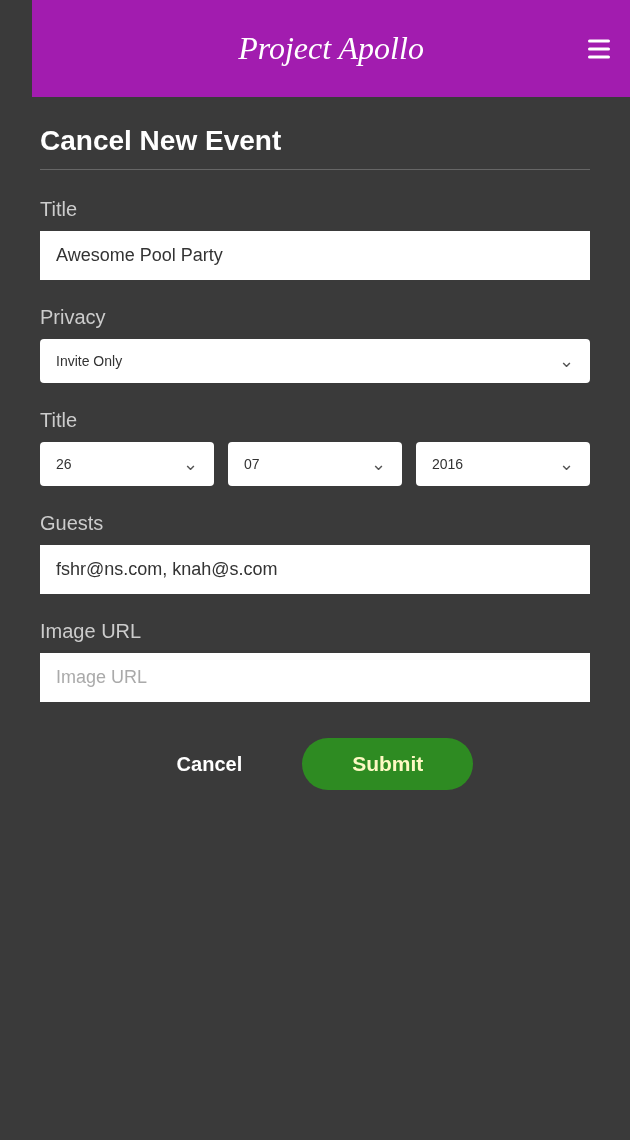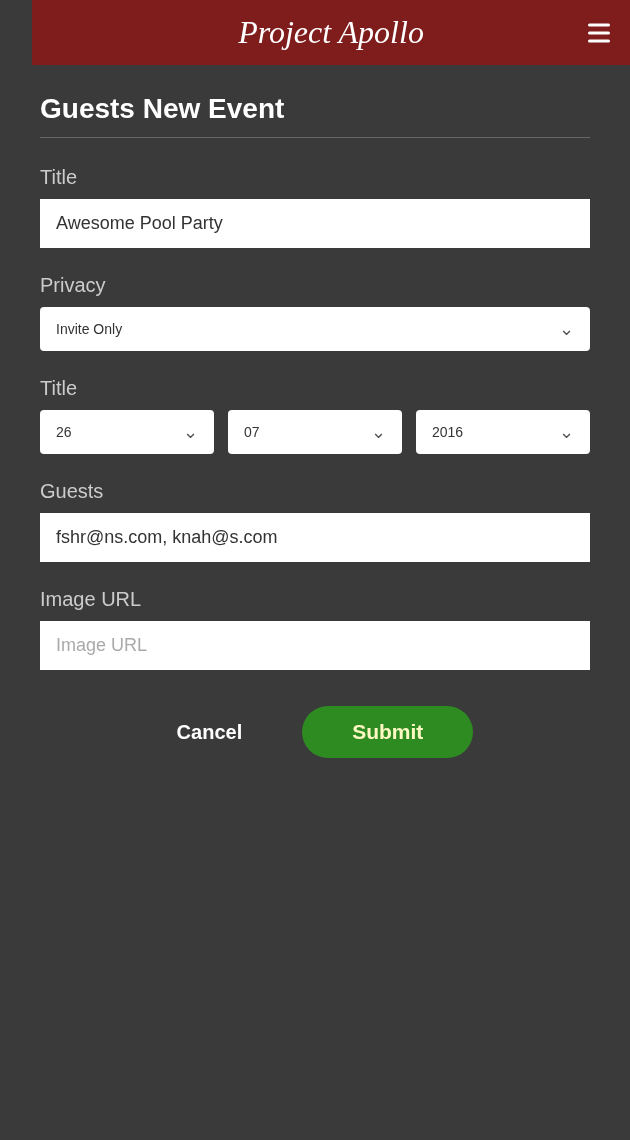--- a/index.html
+++ b/index.html
@@ -11,25 +11,25 @@
     body {
       width: 630px;
       min-height: 1140px;
       background-color: #3a3a3a;
       font-family: Arial, sans-serif;
       color: #ffffff;
     }
 
     
     .header {
-      background-color: #7f1d1d;
+      background-color: #a21caf;
       display: flex;
       align-items: center;
       justify-content: center;
-      padding: 14px 20px;
+      padding: 30px 20px;
       position: relative;
       min-height: 62px;
       margin-left: 32px;
     }
 
     .header-title {
       font-family: 'Brush Script MT', cursive, fantasy;
       font-size: 32px;
       color: #ffffff;
       font-style: italic;
@@ -176,21 +176,21 @@
   <span class="header-title">Project Apollo</span>
   <div class="header-menu-icon">
     <span></span>
     <span></span>
     <span></span>
   </div>
 </div>
 
 <div class="main-content">
 
-  <h1 class="page-title">Guests New Event</h1>
+  <h1 class="page-title">Cancel New Event</h1>
   <div class="divider"></div>
 
   <div class="form-group">
     <label class="form-label">Title</label>
     <input type="text" class="form-input" value="Awesome Pool Party" style="">
   </div>
 
   <div class="form-group">
     <label class="form-label">Privacy</label>
     <div class="custom-select-wrapper">

